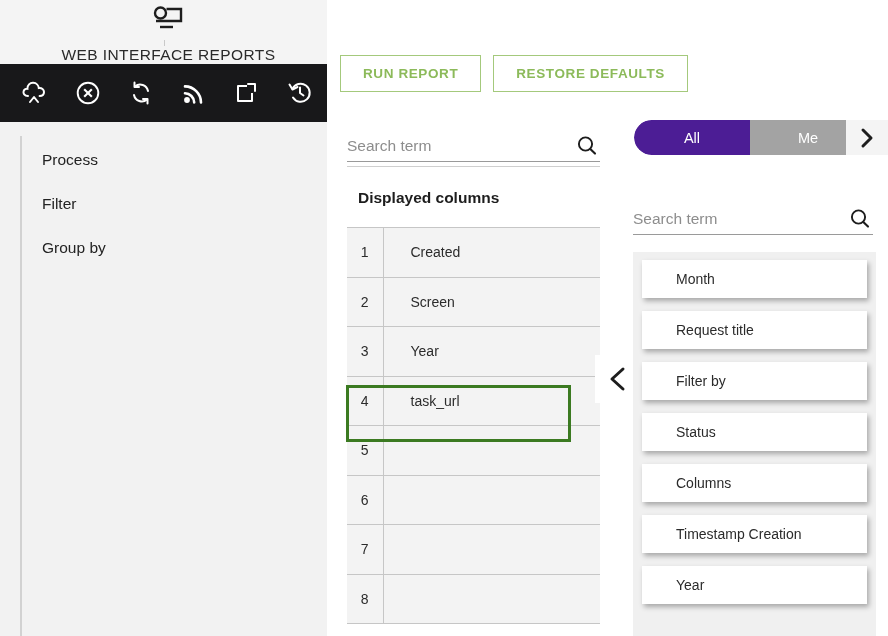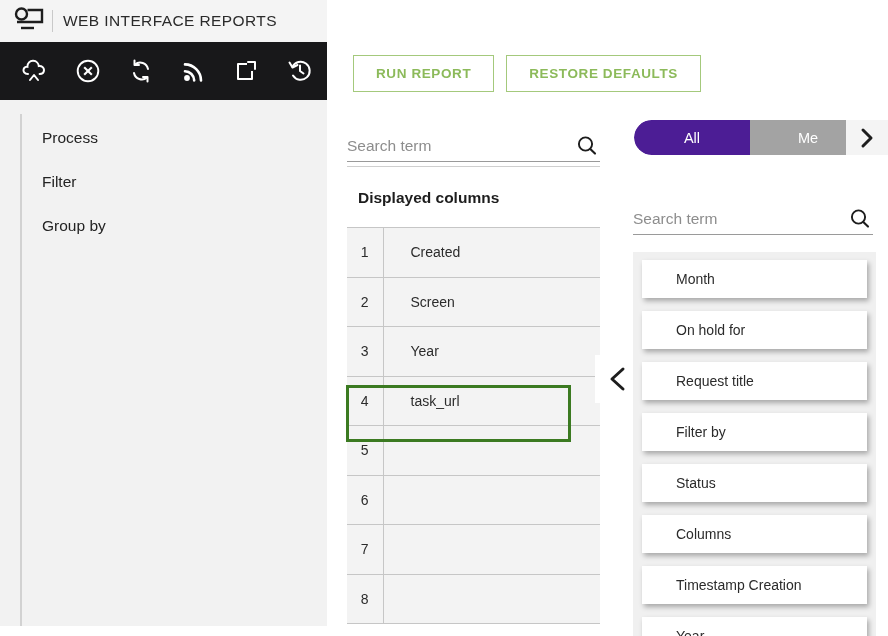--- a/index.html
+++ b/index.html
@@ -22,25 +22,26 @@
   
   .left-col {
     position: absolute;
     left: 0; top: 0;
     width: 327px;
     height: 636px;
   }
 
   .app-header {
     position: relative;
-    height: 42px;
+    height: 64px;
     background: #f4f4f4;
     display: flex;
     align-items: center;
     padding-left: 10px;
+    flex-direction: column;
   }
 
   .logo-icon {
     width: 40px;
     height: 34px;
     flex: 0 0 40px;
     display: flex;
     align-items: center;
     justify-content: center;
   }
@@ -119,21 +120,21 @@
   .main {
     position: absolute;
     left: 327px; top: 0;
     width: 561px;
     height: 636px;
     background: #ffffff;
   }
 
   .action-bar {
     position: absolute;
-    left: 26px;
+    left: 13px;
     top: 55px;
     display: flex;
     gap: 12px;
   }
 
   .btn-outline {
     height: 37px;
     padding: 0 22px;
     background: #ffffff;
     border: 1px solid #a4c97c;
@@ -494,21 +495,20 @@
         <span class="search-icon-btn">
           <svg width="22" height="22" viewBox="0 0 22 22">
             <circle cx="9.5" cy="9" r="6.6" fill="none" stroke="#1d1d1d" stroke-width="1.9"></circle>
             <line x1="14.3" y1="14" x2="19" y2="18.6" stroke="#1d1d1d" stroke-width="2.1" stroke-linecap="round"></line>
           </svg>
         </span>
       </div>
 
       <div class="card-list">
         <div class="card-item">Month</div>
-        <div class="card-item">On hold for</div>
         <div class="card-item">Request title</div>
         <div class="card-item">Filter by</div>
         <div class="card-item">Status</div>
         <div class="card-item">Columns</div>
         <div class="card-item">Timestamp Creation</div>
         <div class="card-item">Year</div>
       </div>
     </div>
 
   </div>

